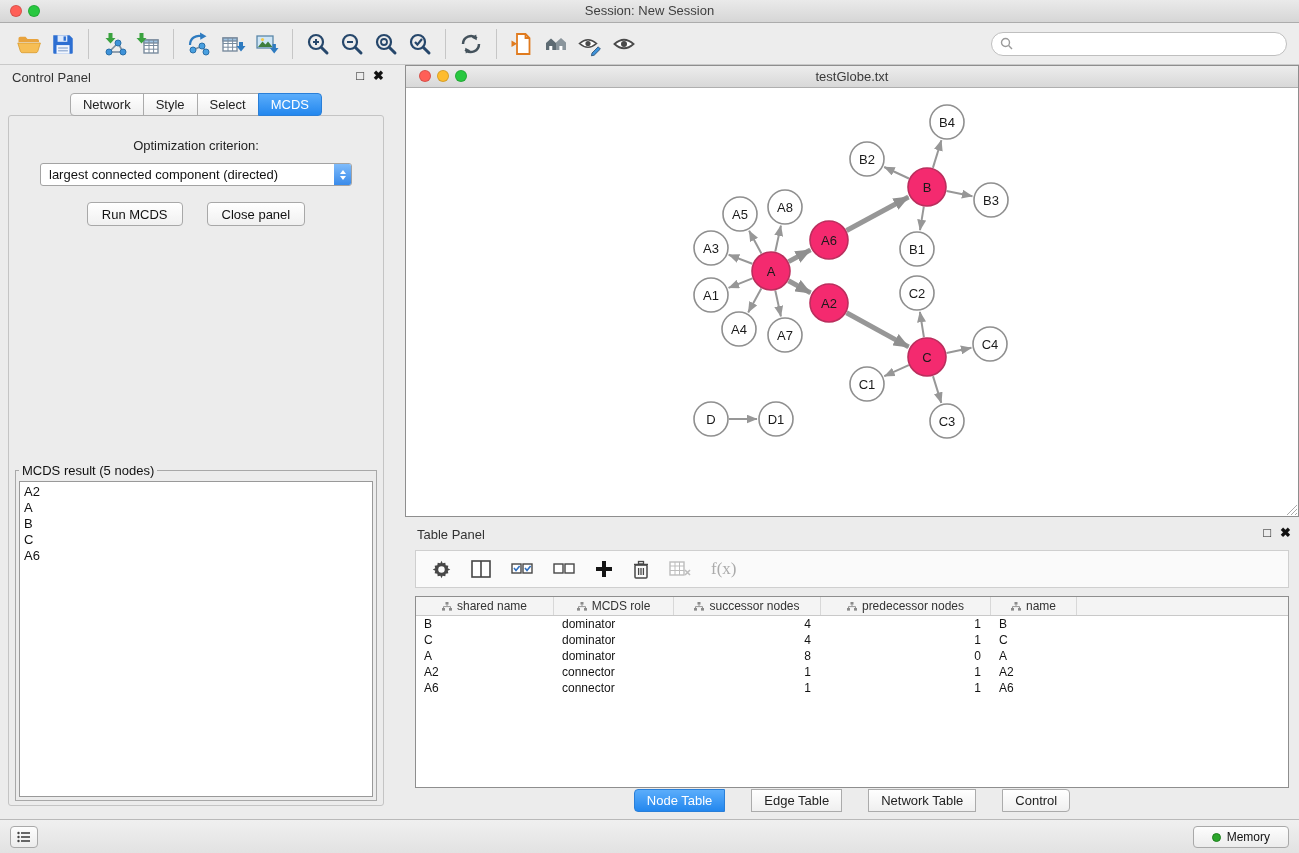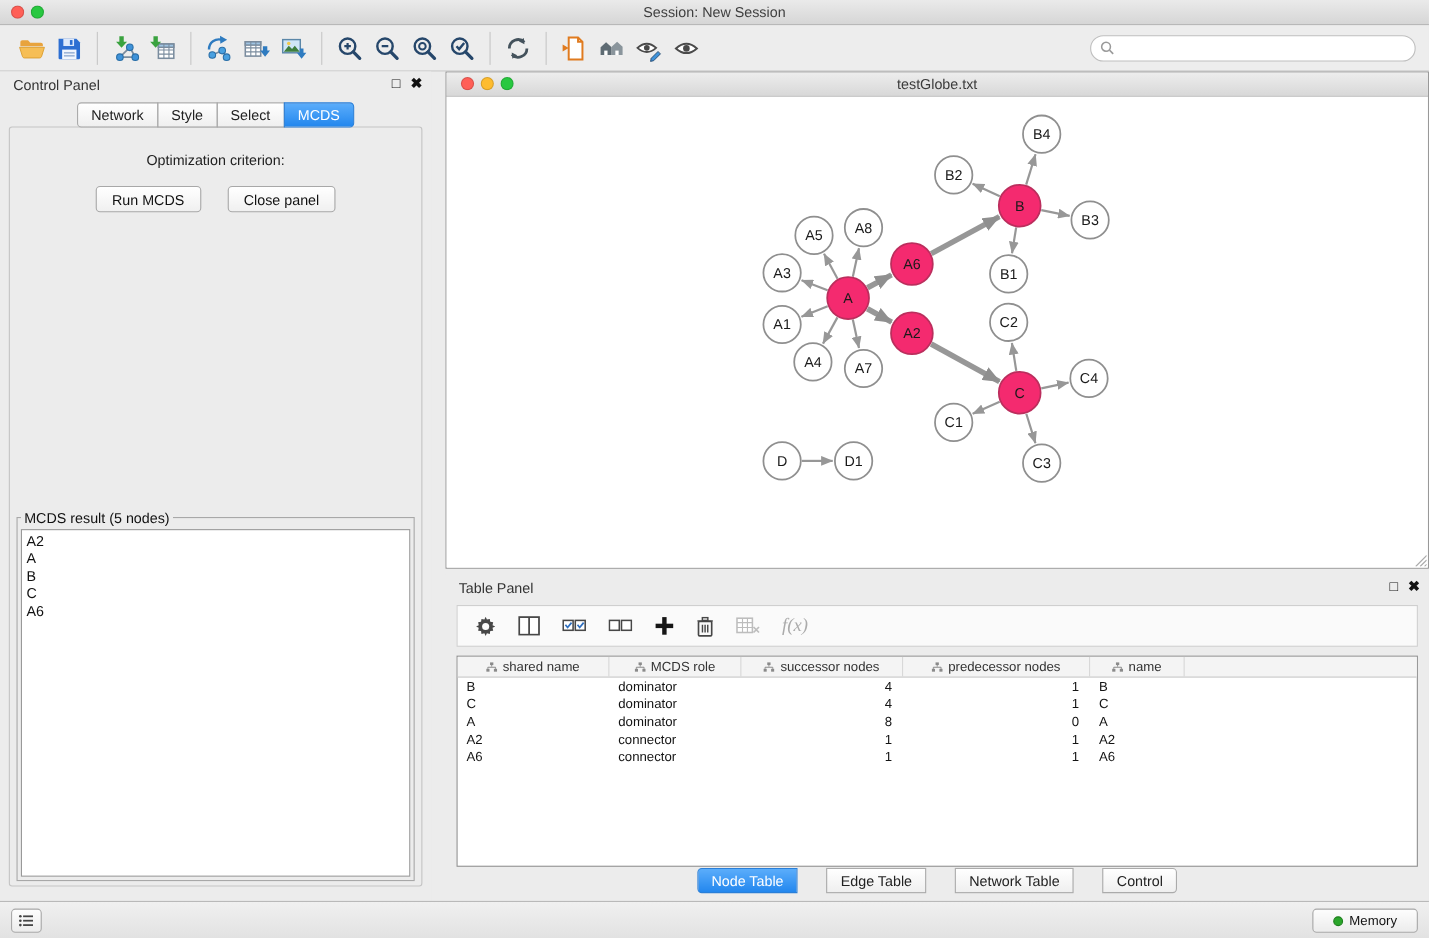--- a/index.html
+++ b/index.html
@@ -57,21 +57,21 @@
   .net-tl-yellow{left:31px;}
   .net-tl-green{left:49px;}
   .graph-canvas{position:absolute;top:22px;left:0;right:0;bottom:0;background:#fff;overflow:hidden;}
   .graph-canvas svg text{font-family:"Liberation Sans",sans-serif;font-size:13px;fill:#1A1A1A;}
   .grip{position:absolute;right:1px;bottom:1px;}
 
   
   .table-panel{position:absolute;left:405px;top:522px;width:894px;height:298px;background:#ECECEC;}
   .tp-toolbar{position:absolute;top:28px;left:10px;right:10px;height:38px;background:#FAFAFA;border:1px solid #CFCFCF;display:flex;align-items:center;gap:20px;padding-left:16px;box-sizing:border-box;}
   .tp-btn{display:flex;align-items:center;justify-content:center;cursor:default;}
-  .fx{font-family:"Liberation Serif",serif;font-style:italic;color:#ABABAB;font-size:17px;}
+  .fx{font-family:"Liberation Serif",serif;color:#ABABAB;font-size:17px;}
   .table-wrap{position:absolute;top:74px;left:10px;right:10px;height:192px;border:1px solid #8E8E8E;background:#fff;box-sizing:border-box;overflow:hidden;}
   .thead{display:flex;height:18px;background:#F4F4F4;border-bottom:1px solid #C9C9C9;}
   .th{display:flex;align-items:center;justify-content:center;gap:5px;font-size:12px;color:#333;border-right:1px solid #D8D8D8;box-sizing:border-box;}
   .th.cf{flex:1;border-right:none;}
   .tr{display:flex;height:16px;align-items:center;}
   .td{font-size:12px;color:#141414;padding-left:8px;box-sizing:border-box;white-space:nowrap;overflow:hidden;}
   .c0{width:138px;} .c1{width:120px;} .c2{width:147px;} .c3{width:170px;} .c4{width:86px;}
   .td.num{text-align:right;padding-left:0;padding-right:10px;}
   .ttabs{position:absolute;bottom:8px;left:0;right:0;display:flex;justify-content:center;gap:27px;}
 
@@ -249,20 +249,27 @@
       </span>
     </div>
     <div class="ctabs">
         <span class="seg">Network</span>
         <span class="seg">Style</span>
         <span class="seg">Select</span>
         <span class="seg seg-active">MCDS</span>
       </div>
     <div class="tab-pane">
       <div class="opt-label">Optimization criterion:</div>
+      <div class="combo">
+        <span class="cval">largest connected component (directed)</span>
+        <span class="stepper">
+          <span class="tri-up"></span>
+            <span class="tri-down"></span>
+        </span>
+      </div>
       <div class="btn-row">
         <span class="pbtn">Run MCDS</span>
         <span class="pbtn">Close panel</span>
       </div>
       <fieldset class="result">
         <legend>MCDS result (5 nodes)</legend>
         <div class="result-list">
             <div class="result-item">A2</div>
             <div class="result-item">A</div>
             <div class="result-item">B</div>

